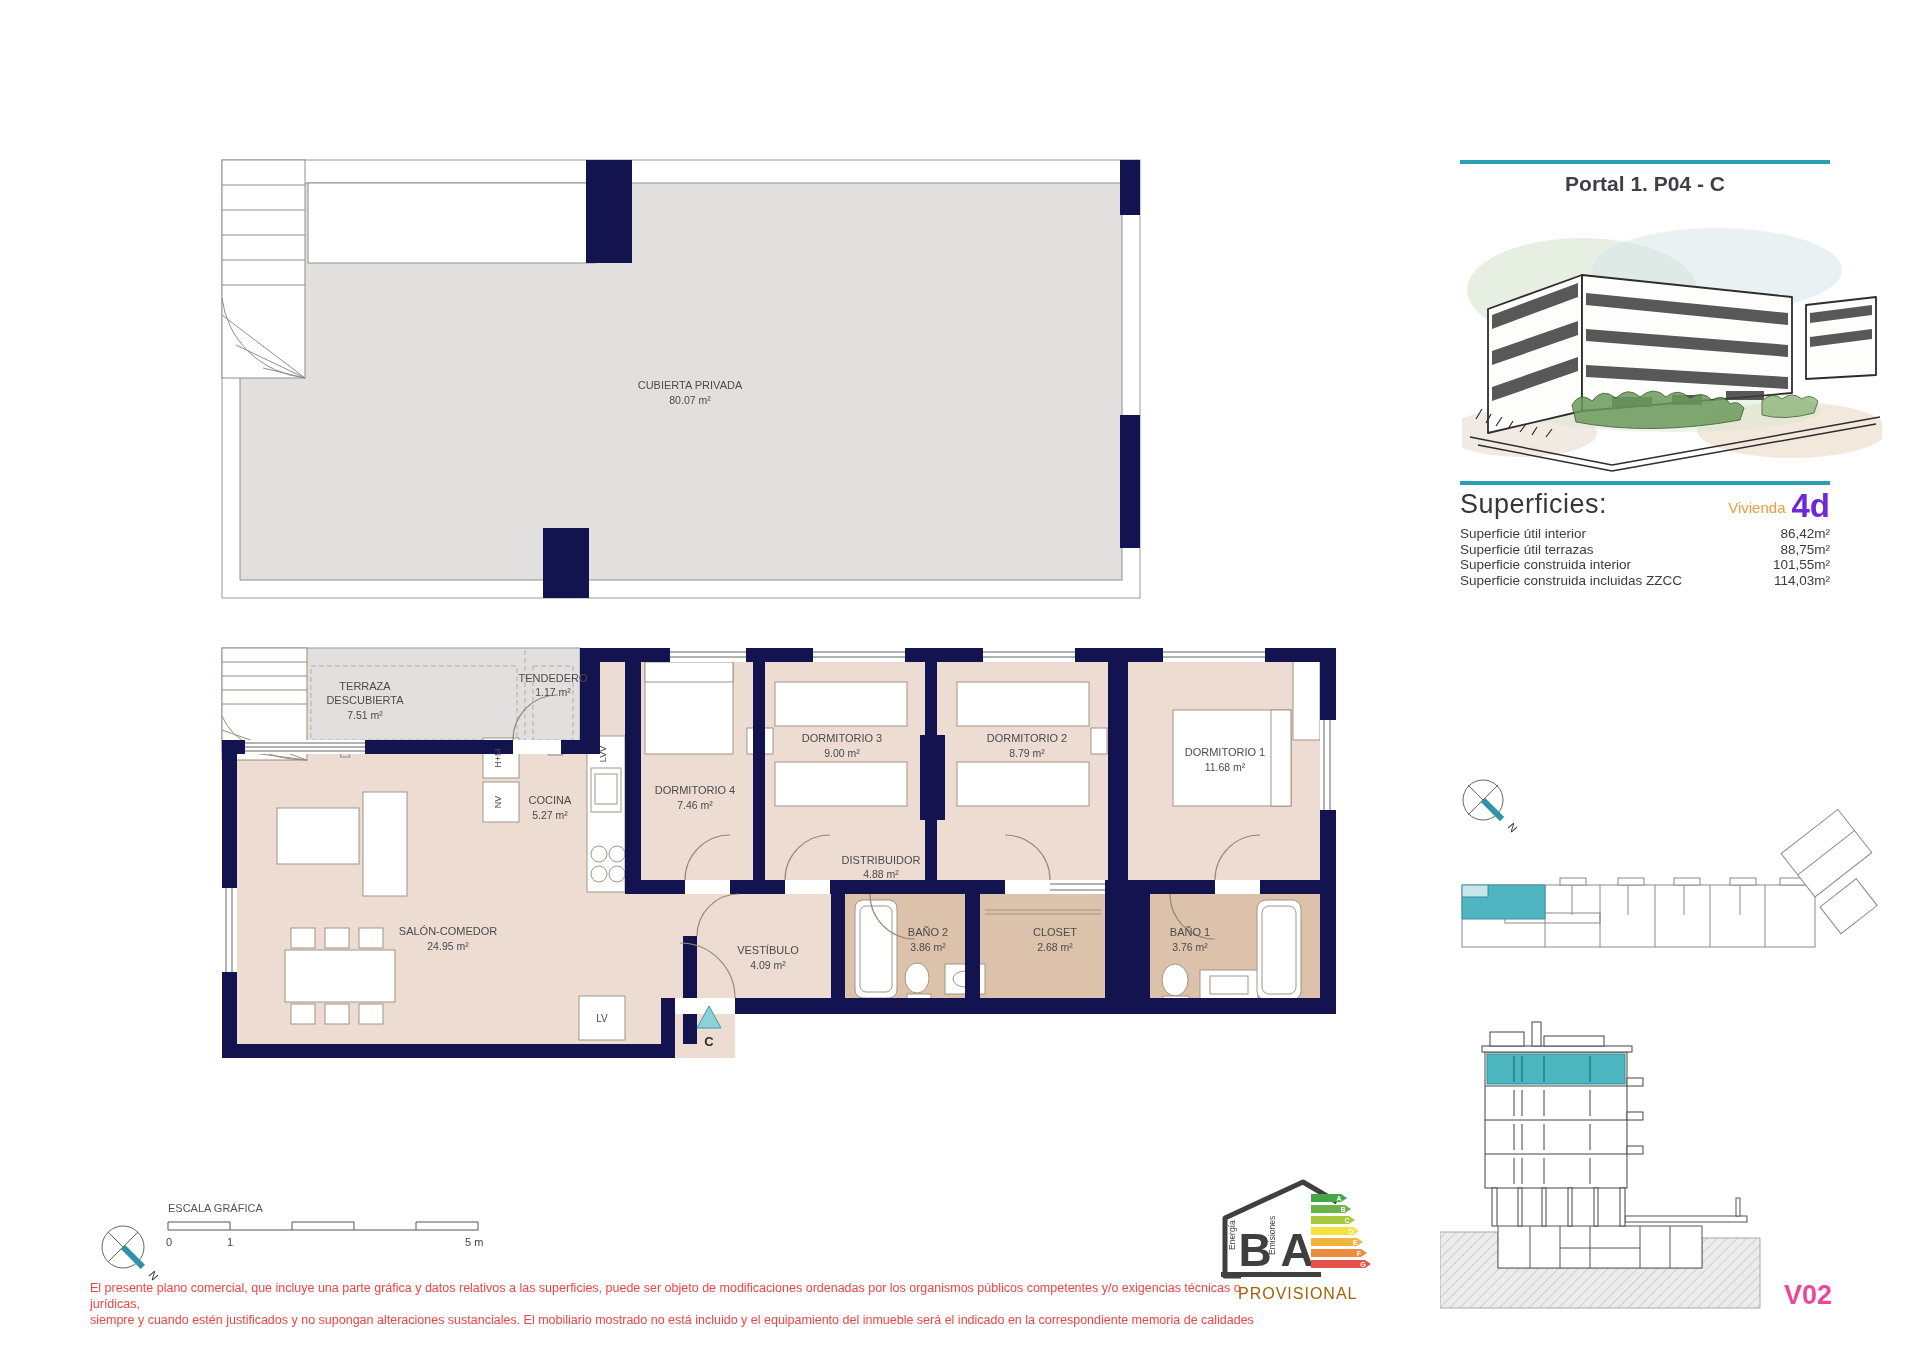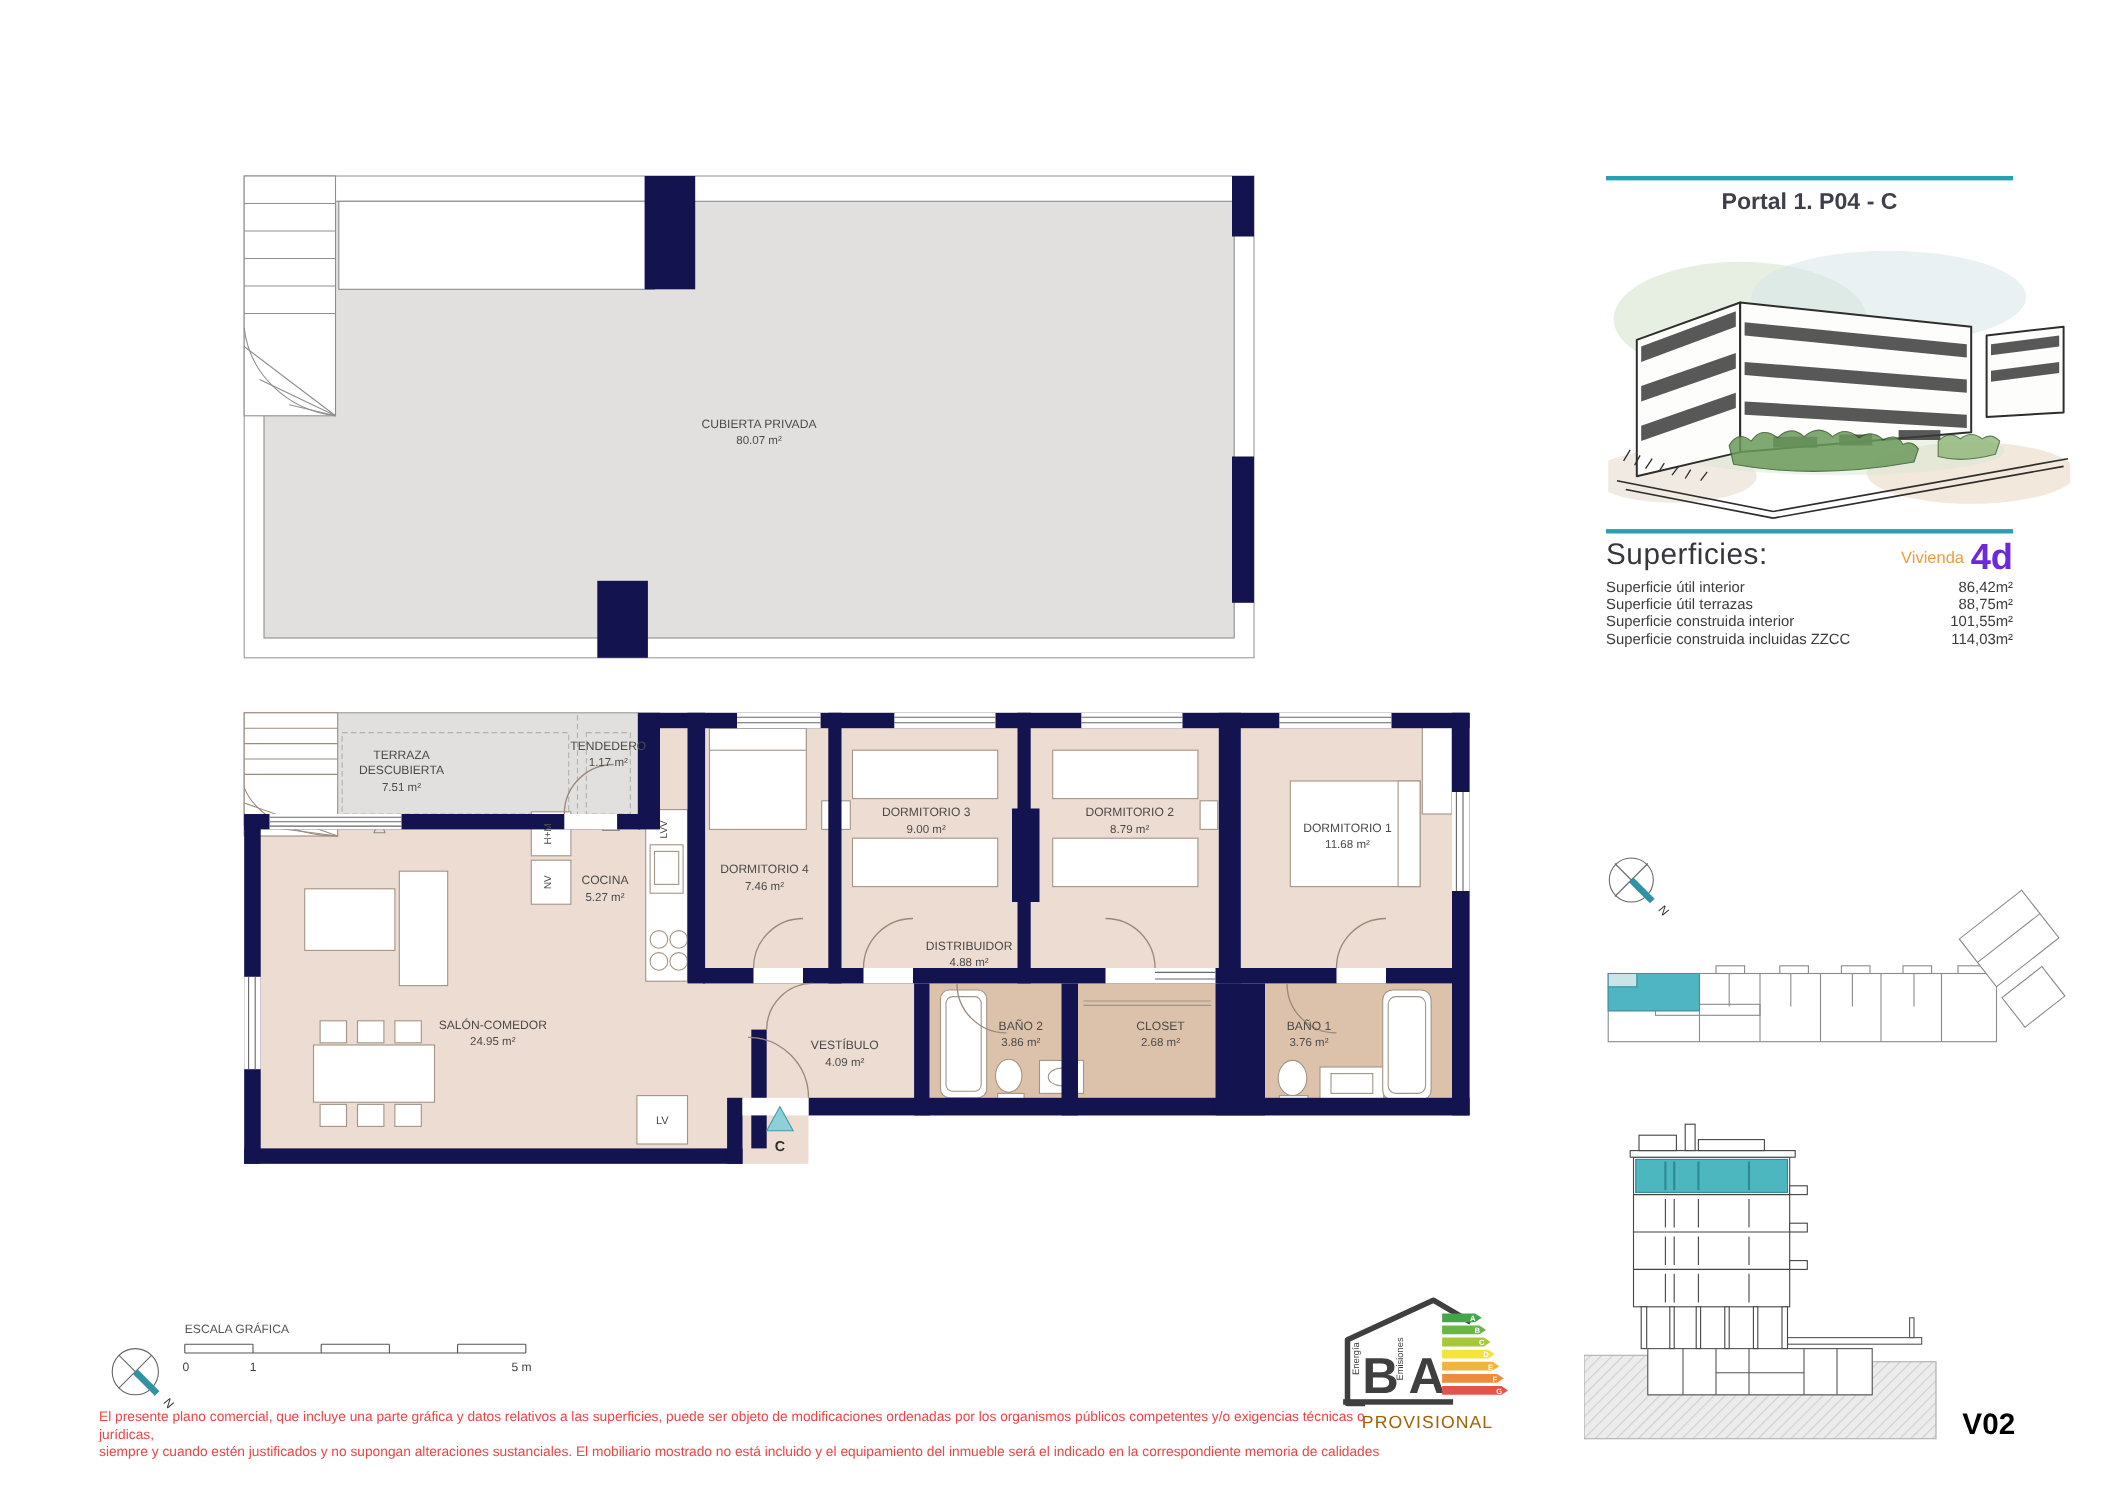--- a/index.html
+++ b/index.html
@@ -11,21 +11,21 @@
   .portal-title{width:370px;text-align:center;font-size:21px;font-weight:bold;color:#3f3f49;}
   .sup-head{width:370px;display:flex;justify-content:space-between;align-items:flex-end;}
   .sup-title{font-size:27px;font-weight:normal;color:#36363e;letter-spacing:0.5px;}
   .viv-wrap{display:flex;align-items:flex-end;gap:6px;}
   .viv-label{font-size:15px;color:#eb9d3e;padding-bottom:4px;}
   .viv-code{font-size:33px;font-weight:bold;color:#6d28d9;line-height:28px;}
   .sup-rows{width:370px;margin-top:0;text-align:right;}
   .sup-row{display:flex;justify-content:space-between;font-size:13.5px;line-height:15.5px;color:#3b3b3b;}
   .disclaimer{width:1170px;font-size:12.5px;line-height:16px;color:#ef4444;}
   .provisional{font-size:16px;letter-spacing:1px;color:#a16207;}
-  .v02{width:80px;text-align:right;font-size:27px;font-weight:bold;color:#000000;}
+  .v02{width:80px;text-align:right;font-size:27px;font-weight:bold;color:#ec4899;}
 </style>
 </head>
 <body>
 
 <div class="page">
 
   <svg class="abs" style="left:218px;top:155px" width="930" height="445" viewBox="0 0 930 445">
     <rect x="4" y="5" width="918" height="438" fill="none" stroke="#9a9a9a" stroke-width="1"></rect>
     <rect x="22" y="28" width="882" height="397" fill="#e1e0de" stroke="#8f8f8f" stroke-width="1"></rect>
     <rect x="90" y="28" width="287" height="80" fill="#ffffff" stroke="#8f8f8f" stroke-width="1"></rect>

